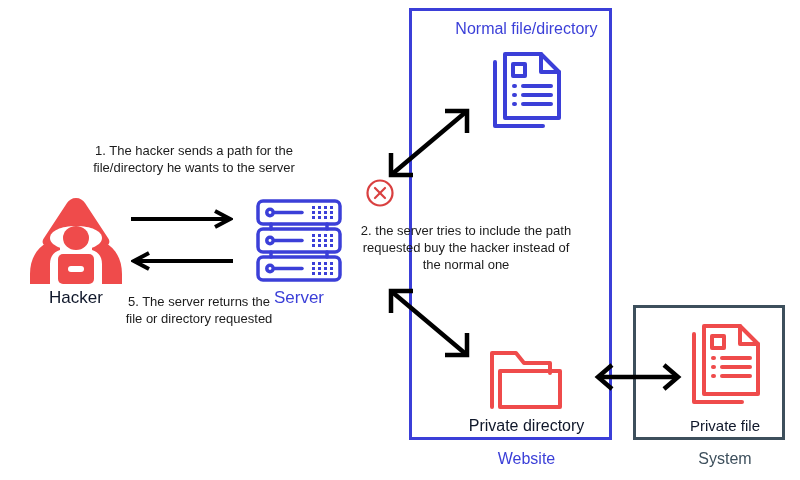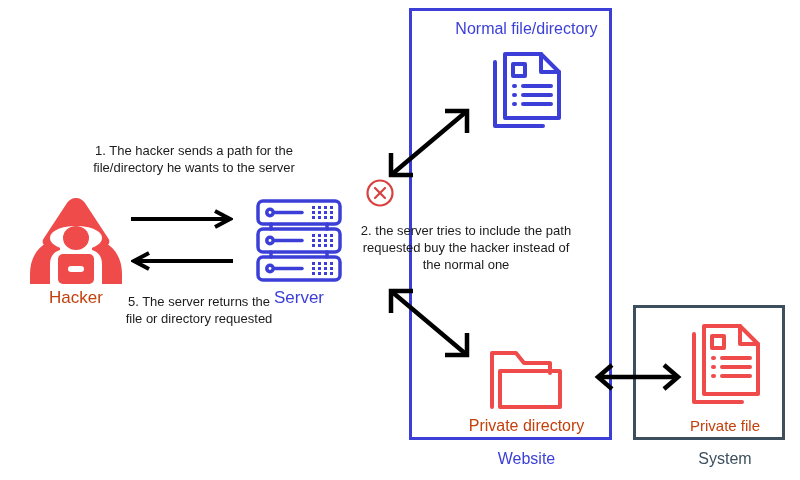--- a/index.html
+++ b/index.html
@@ -31,21 +31,21 @@
     box-sizing: border-box;
   }
 
   
   .label {
     text-align: center;
     line-height: 1.15;
     white-space: nowrap;
   }
   .label-blue  { color: #3b3fd8; }
-  .label-red   { color: #c2410c; }
+  .label-red   { color: #0f172a; }
   .label-slate { color: #3d4f5c; }
 
   #normal-file-label {
     left: 409px; top: 20px; width: 203px;
     font-size: 16px;
   }
   #website-label {
     left: 409px; top: 450px; width: 203px;
     font-size: 16px;
   }

